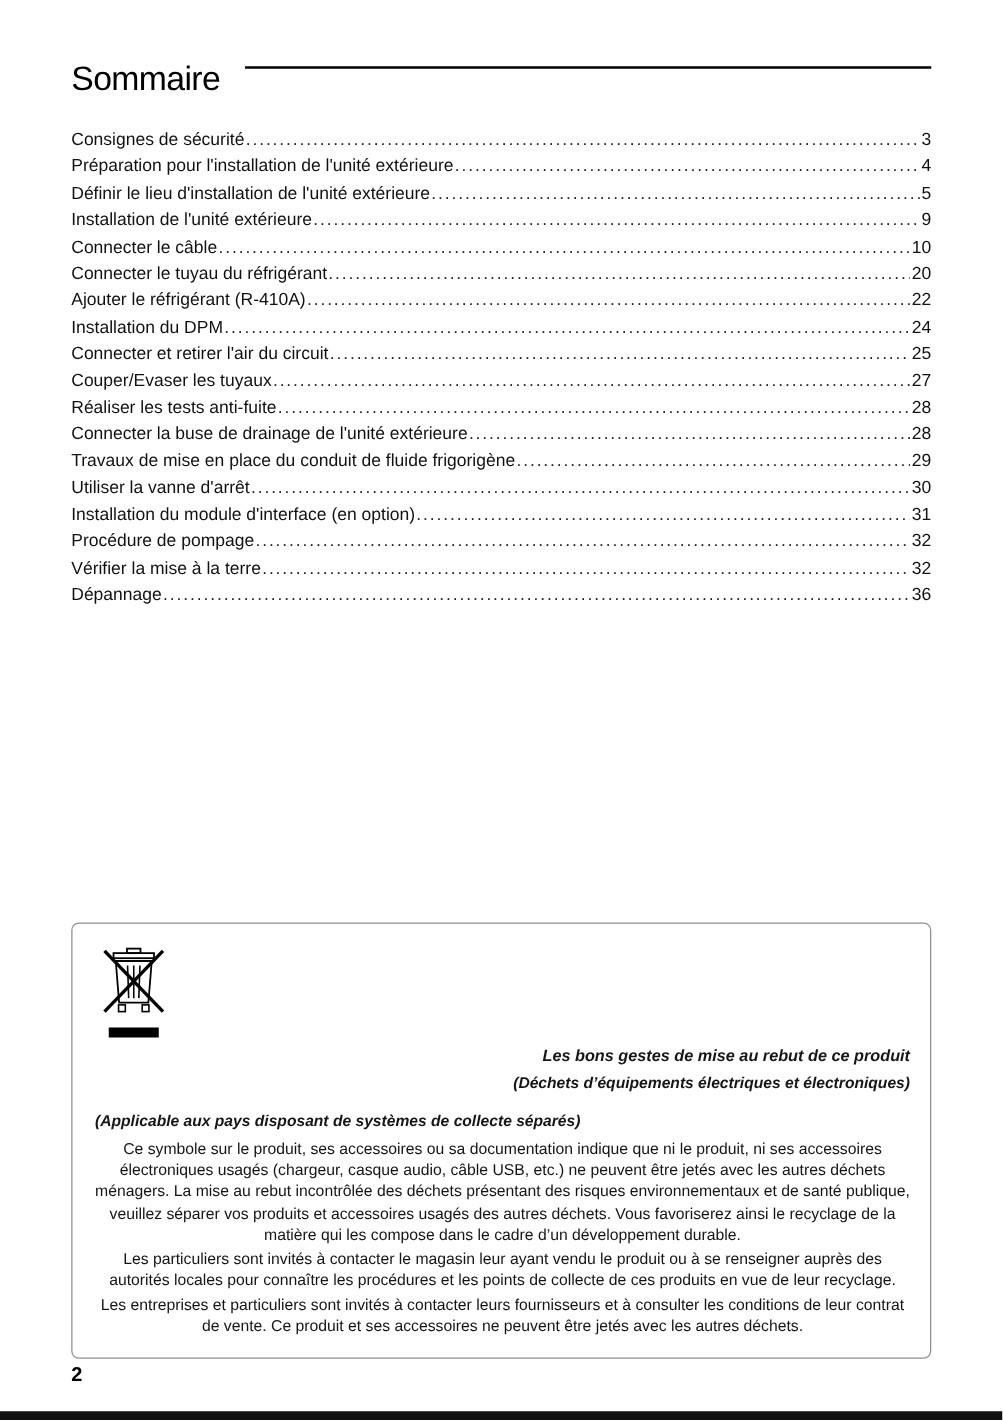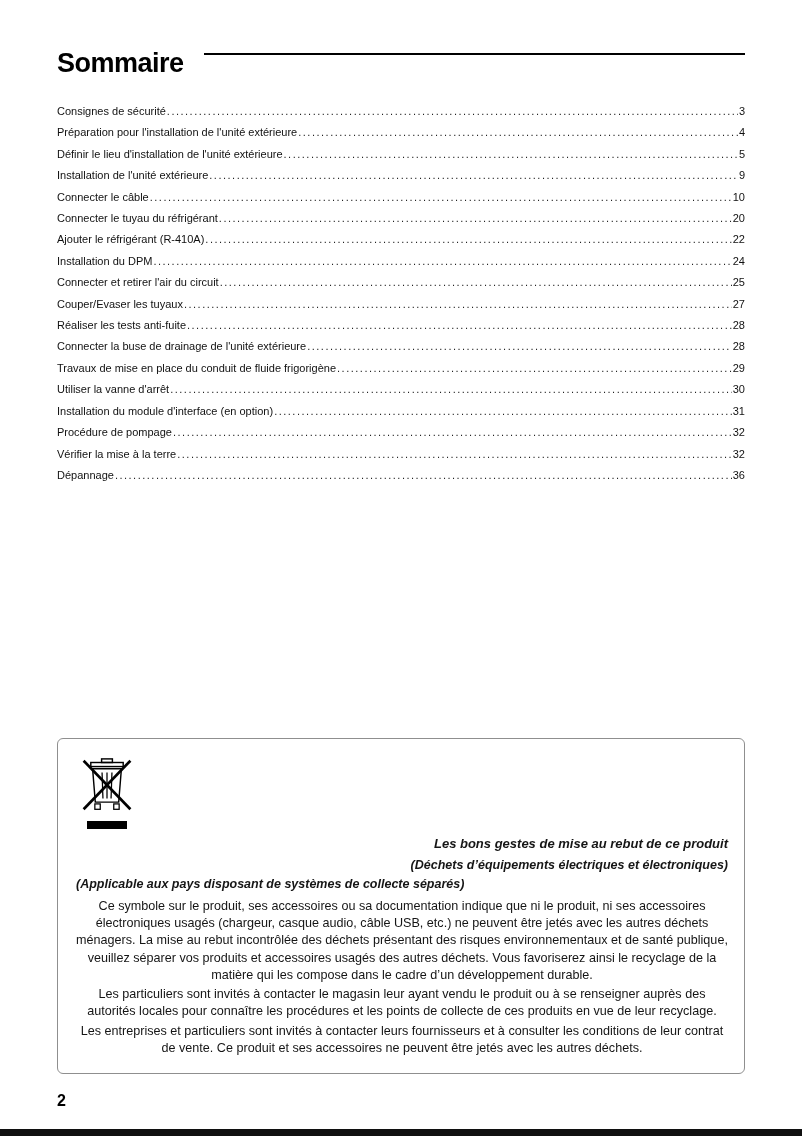--- a/index.html
+++ b/index.html
@@ -10,33 +10,33 @@
     color: #161616;
     position: relative;
     overflow: hidden;
   }
   .page { padding: 50px 57px 0 57px; }
 
   
   .title-row { display: flex; align-items: flex-start; gap: 20px; }
   .page-title {
     font-size: 27px;
-    font-weight: bold;
+    font-weight: normal;
     letter-spacing: -0.5px;
     line-height: 1;
     color: #000;
   }
   .title-rule { flex: 1; border-top: 2px solid #000; margin-top: 3px; }
 
   
   .toc { margin-top: 24px; }
   .toc-row {
     display: flex;
     align-items: baseline;
-    font-size: 11px;
+    font-size: 14px;
     line-height: 21.4px;
     color: #111;
   }
   .toc-label { white-space: nowrap; }
   .toc-dots {
     flex: 1;
     overflow: hidden;
     white-space: nowrap;
     margin: 0 1px;
     letter-spacing: 1.5px;
@@ -62,21 +62,21 @@
     font-weight: bold;
     font-style: italic;
     margin-top: 4px;
   }
   .notice-title-1 { font-size: 13px; line-height: 1.7; }
   .notice-title-2 { font-size: 12.5px; line-height: 1.7; }
   .notice-applicable {
     font-weight: bold;
     font-style: italic;
     font-size: 12.5px;
-    margin-top: 0;
+    margin-top: 12px;
     margin-left: 2px;
   }
   .notice-paragraphs { margin-top: 7px; margin-left: 2px; text-align: center; }
   .notice-paragraphs p {
     font-size: 12.6px;
     line-height: 17.3px;
     margin-bottom: 2px;
     color: #151515;
   }
 

